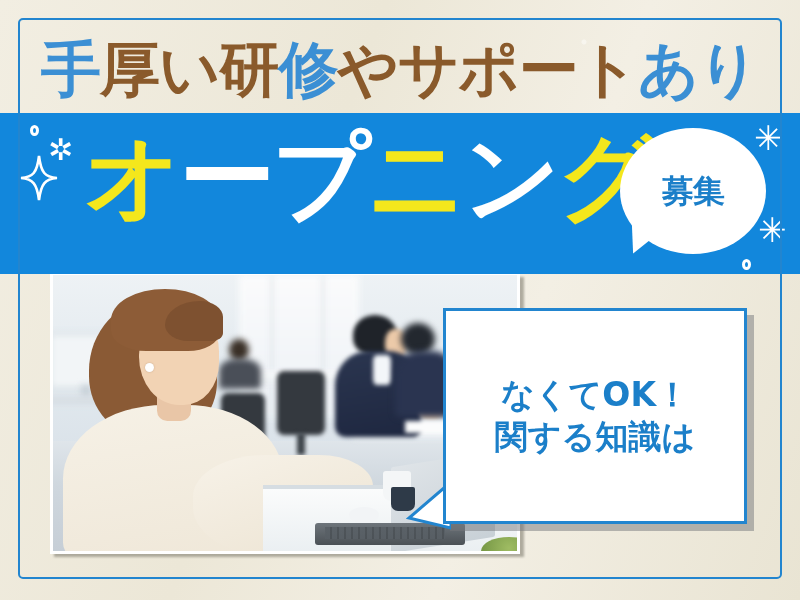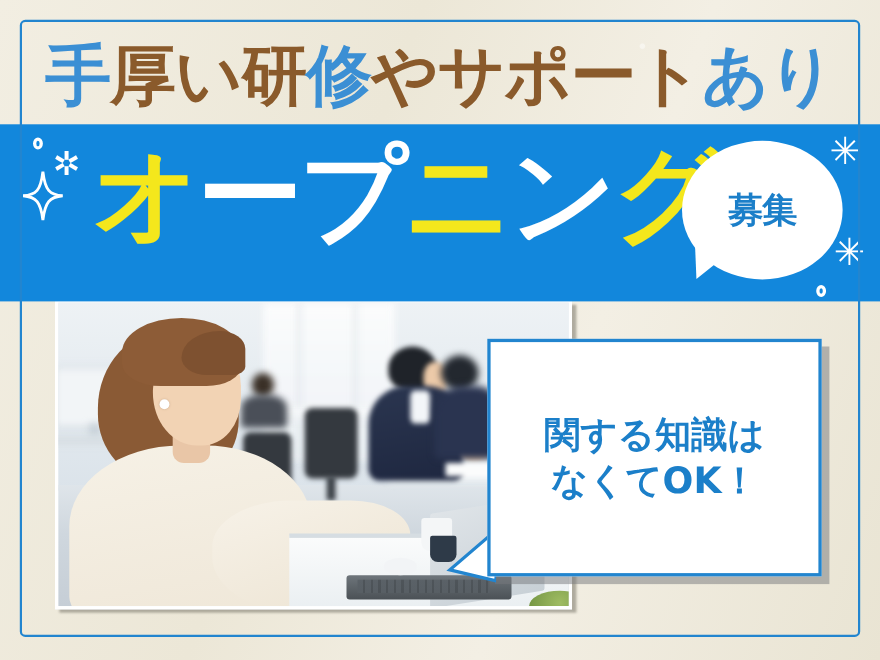--- a/index.html
+++ b/index.html
@@ -232,17 +232,17 @@
     <div class="p-mouse" style="left:296px;top:232px;width:30px;height:16px;"></div>
     <div class="p-paper p-blur" style="left:352px;top:146px;width:52px;height:12px;"></div>
     <div class="p-plant" style="left:428px;top:262px;width:56px;height:28px;"></div>
   </div>
 
   <svg id="ctail" viewBox="0 0 46 52">
     <path d="M46 4 L4 40 L46 50 Z" fill="#ffffff" stroke="#2285cf" stroke-width="3"></path>
   </svg>
   <div id="calloutshadow"></div>
   <div id="callout">
+    <div class="cline">なくてOK！</div>
     <div class="cline">関する知識は</div>
-    <div class="cline">なくてOK！</div>
   </div>
 
 </div>
 
 </body></html>

